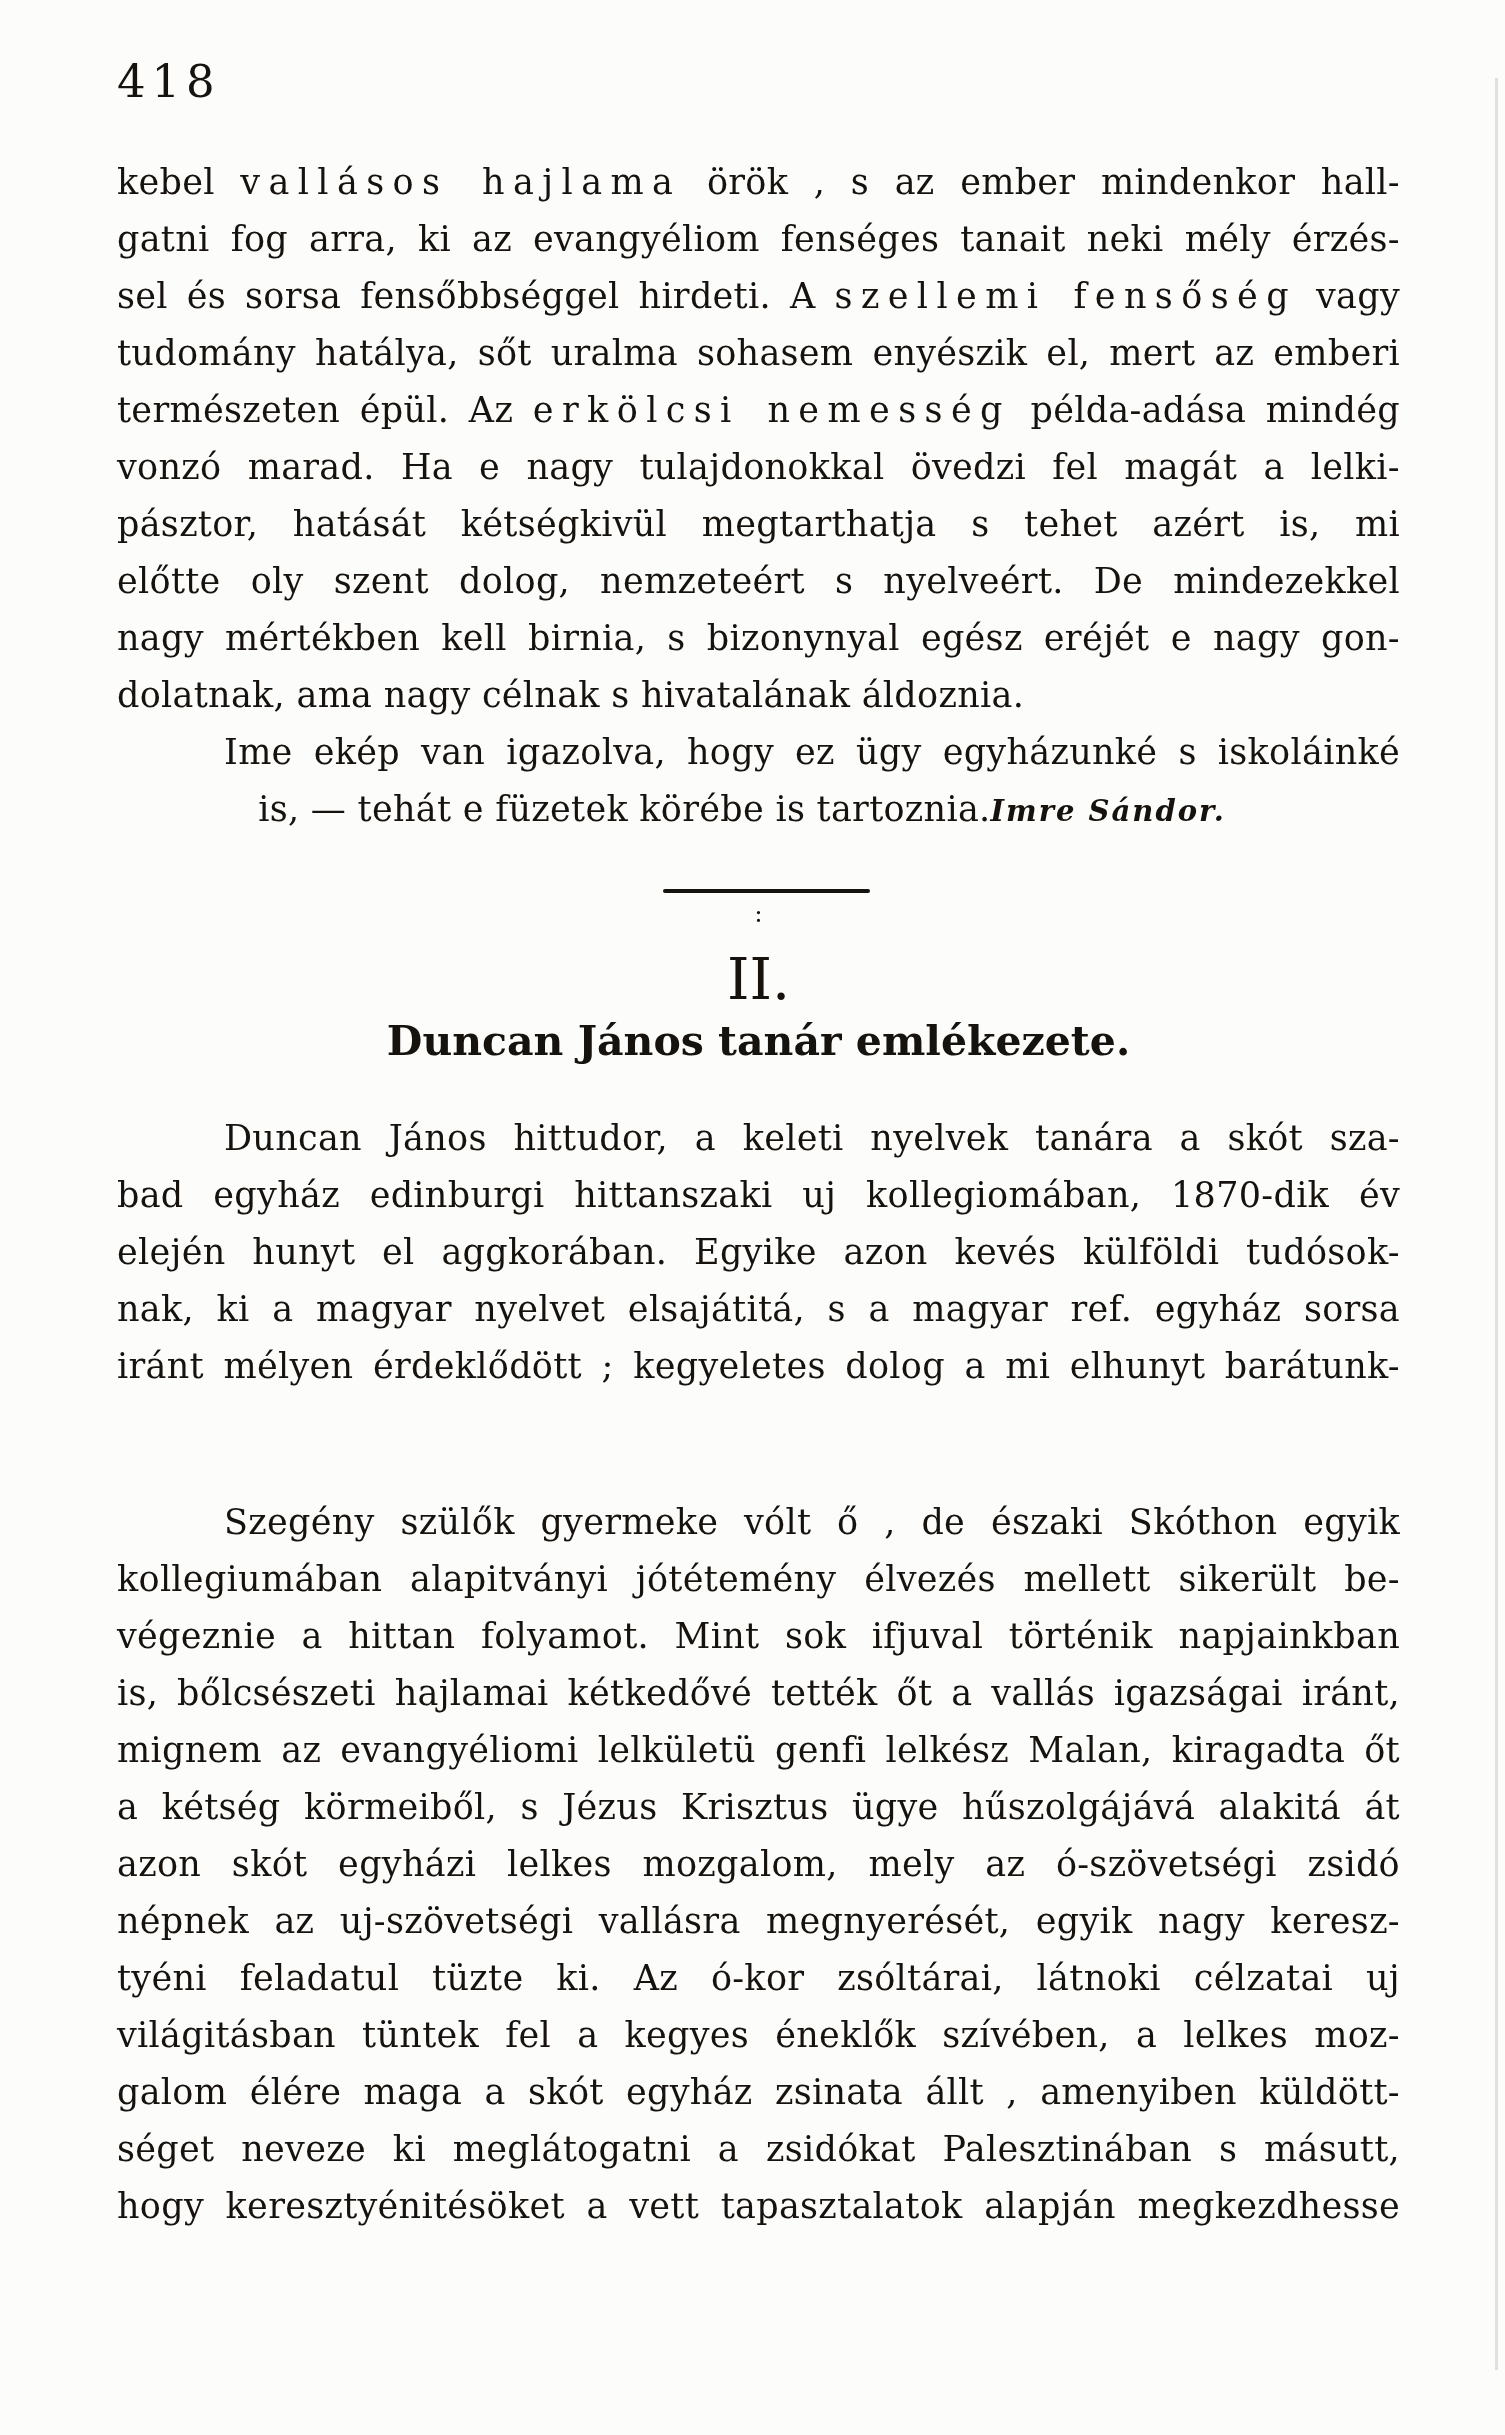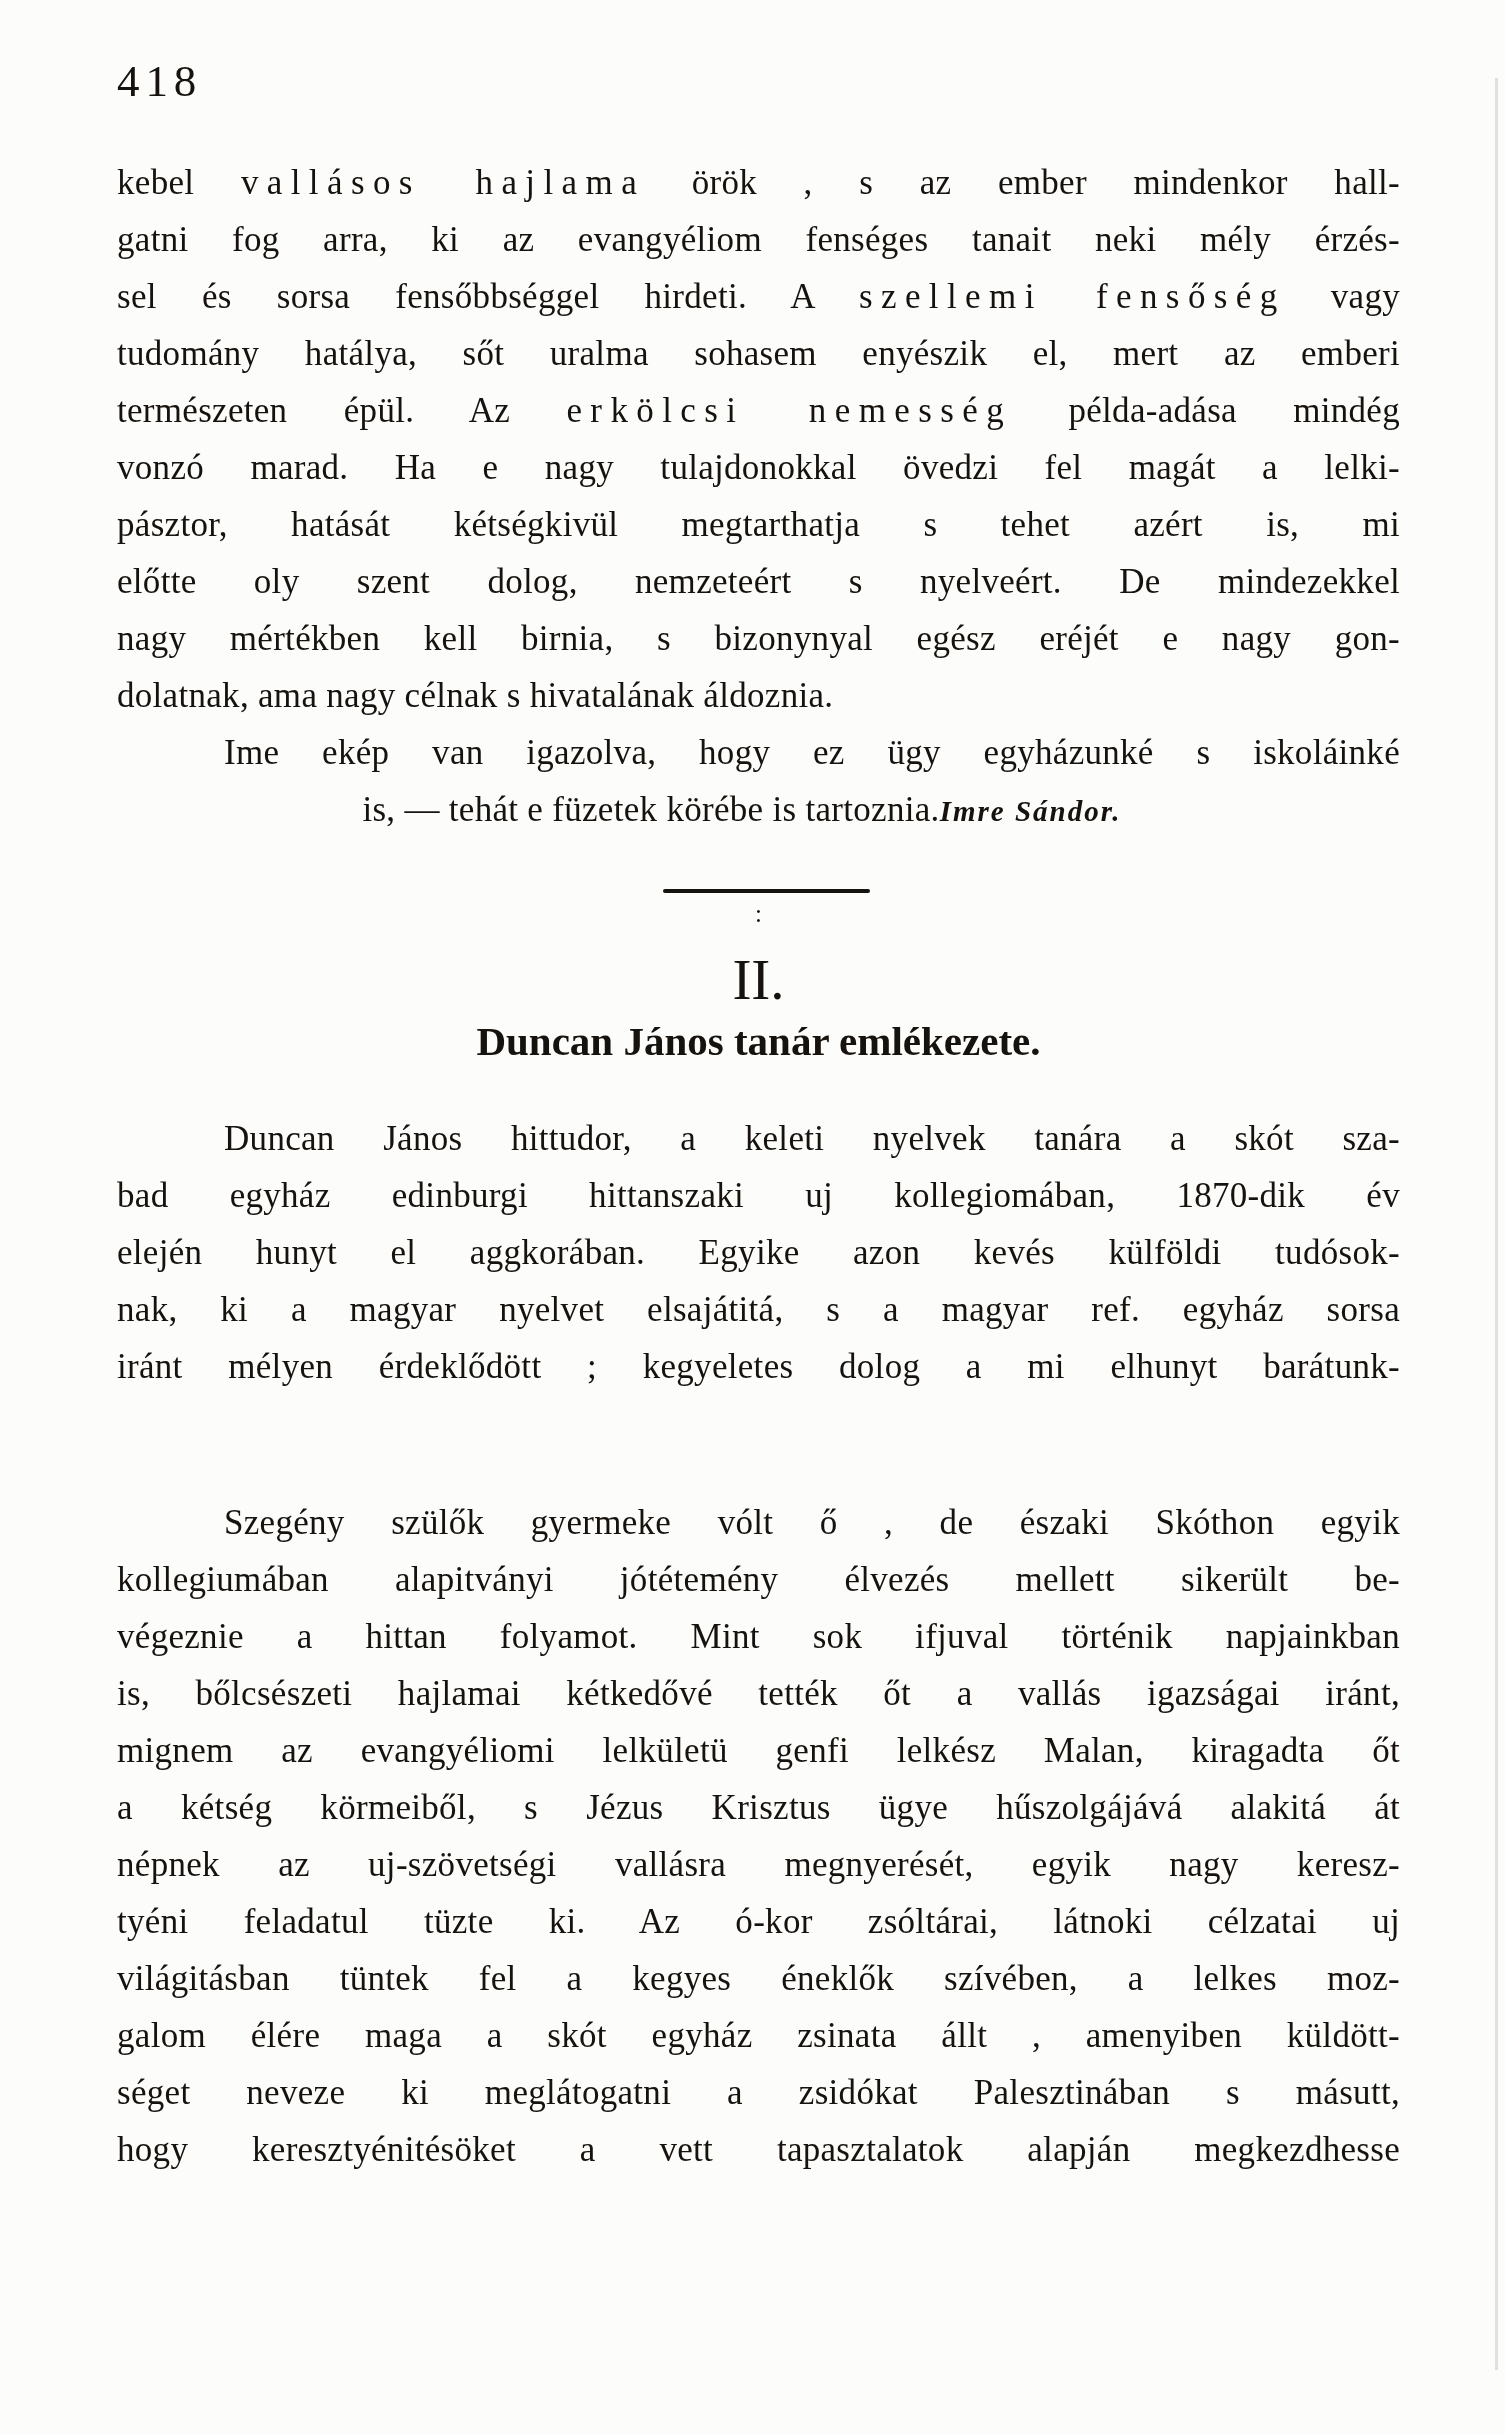--- a/index.html
+++ b/index.html
@@ -4,21 +4,21 @@
 <style>
   html, body { margin: 0; padding: 0; }
   body {
     width: 1506px; height: 2435px;
     background: #fcfcfa;
     position: relative;
     font-family: "DejaVu Serif", "Liberation Serif", serif;
     color: #16120e;
     overflow: hidden;
   }
-  .page { position: absolute; inset: 0; font-family: Liberation Serif, serif; }
+  .page { position: absolute; inset: 0; }
 
   .pagenum {
     position: absolute; left: 117px; top: 55px;
     font-size: 45px; letter-spacing: 5.9px;
   }
 
   .textblock { position: absolute; left: 117px; width: 1283px; }
   #para-0 { top: 154px; }
   #para-1 { top: 1110px; }
   #para-2 { top: 1494px; }
@@ -105,20 +105,21 @@
       <div class="line"><span class="seg">nak, ki a magyar nyelvet elsajátitá, s a magyar ref. egyház sorsa</span></div>
       <div class="line"><span class="seg">iránt mélyen érdeklődött ; kegyeletes dolog a mi elhunyt barátunk-</span></div>
     </div>
   <div class="textblock" id="para-2">
       <div class="line ind"><span class="seg">Szegény szülők gyermeke vólt ő , de északi Skóthon egyik</span></div>
       <div class="line"><span class="seg">kollegiumában alapitványi jótétemény élvezés mellett sikerült be-</span></div>
       <div class="line"><span class="seg">végeznie a hittan folyamot. Mint sok ifjuval történik napjainkban</span></div>
       <div class="line"><span class="seg">is, bőlcsészeti hajlamai kétkedővé tették őt a vallás igazságai iránt,</span></div>
       <div class="line"><span class="seg">mignem az evangyéliomi lelkületü genfi lelkész Malan, kiragadta őt</span></div>
       <div class="line"><span class="seg">a kétség körmeiből, s Jézus Krisztus ügye hűszolgájává alakitá át</span></div>
+      <div class="line"><span class="seg">azon skót egyházi lelkes mozgalom, mely az ó-szövetségi zsidó</span></div>
       <div class="line"><span class="seg">népnek az uj-szövetségi vallásra megnyerését, egyik nagy keresz-</span></div>
       <div class="line"><span class="seg">tyéni feladatul tüzte ki. Az ó-kor zsóltárai, látnoki célzatai uj</span></div>
       <div class="line"><span class="seg">világitásban tüntek fel a kegyes éneklők szívében, a lelkes moz-</span></div>
       <div class="line"><span class="seg">galom élére maga a skót egyház zsinata állt , amenyiben küldött-</span></div>
       <div class="line"><span class="seg">séget neveze ki meglátogatni a zsidókat Palesztinában s másutt,</span></div>
       <div class="line"><span class="seg">hogy keresztyénitésöket a vett tapasztalatok alapján megkezdhesse</span></div>
     </div>
 
   <div class="scan-edge" style="background: rgb(217, 217, 212);"></div>
 

